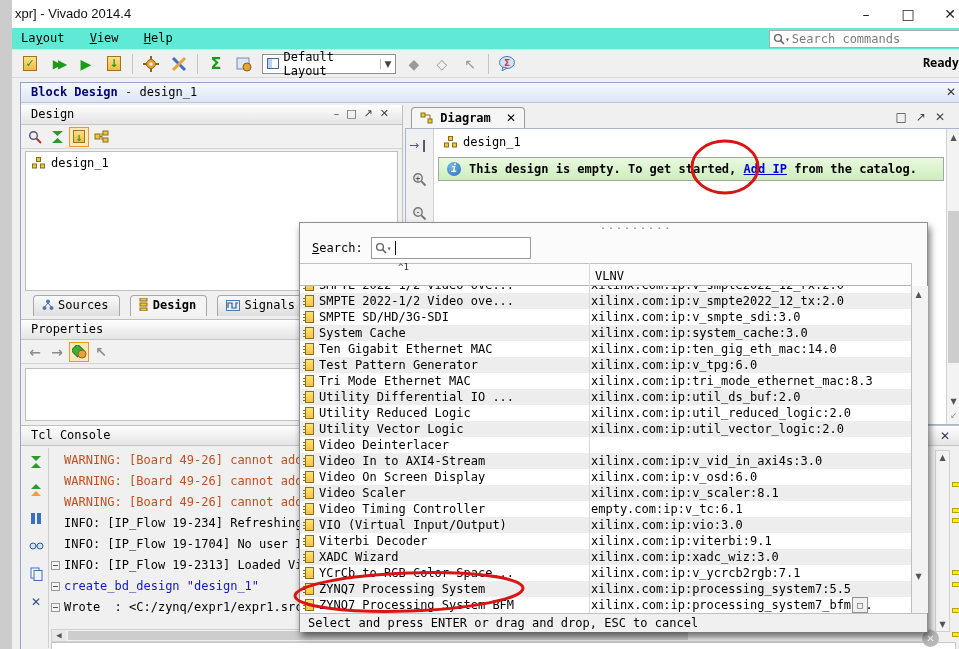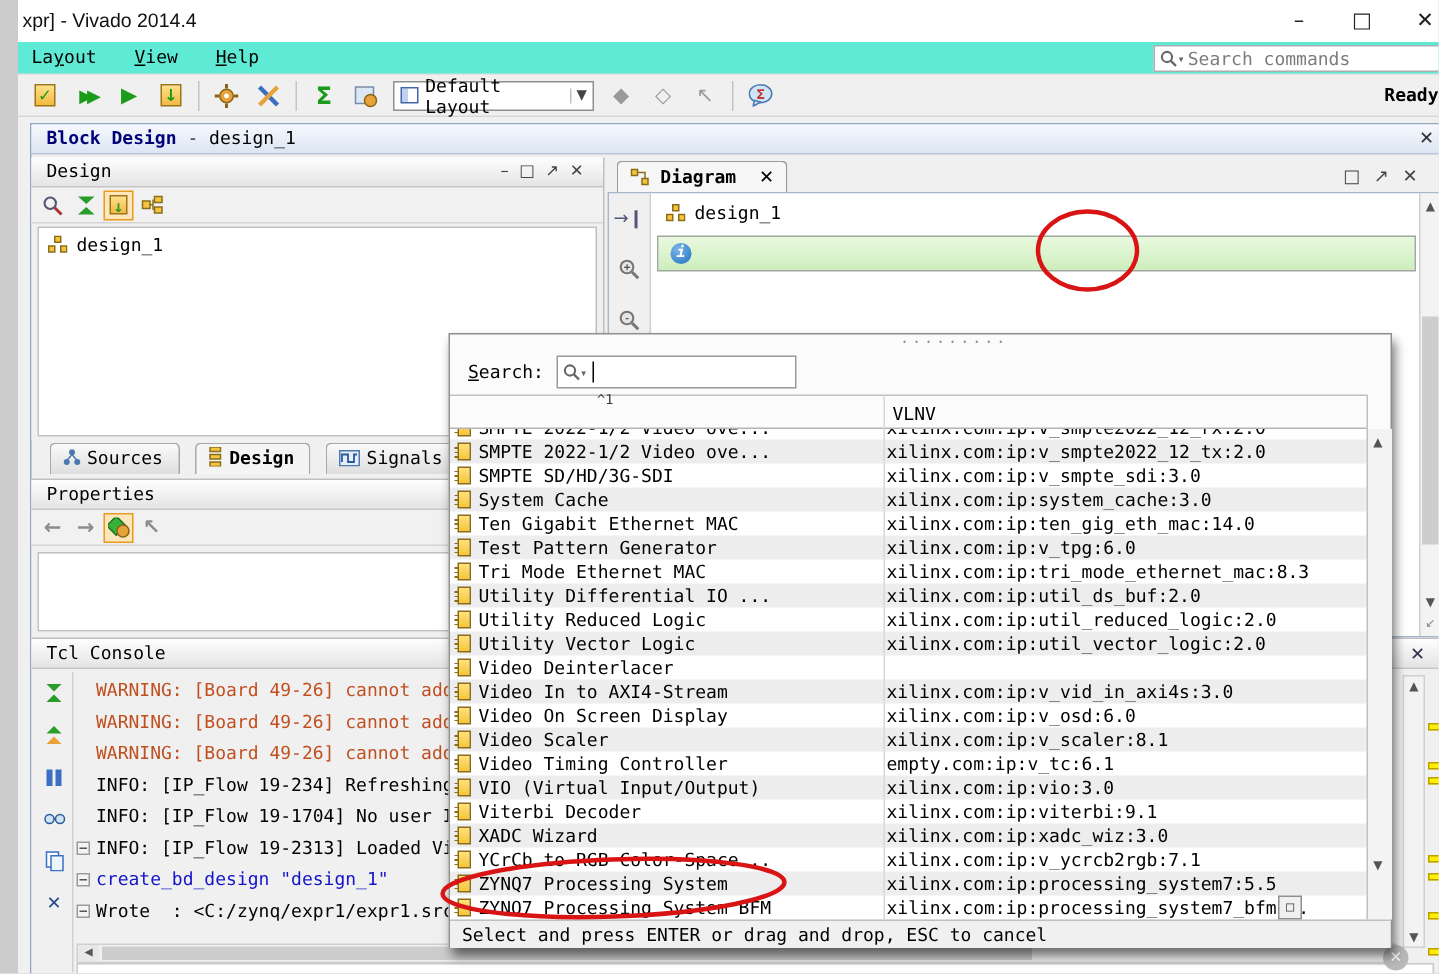--- a/index.html
+++ b/index.html
@@ -458,20 +458,21 @@
           <div class="dia-design">
             <svg width="13" height="12" viewBox="0 0 13 12">
                 <rect x="4.5" y="0.5" width="4" height="4" fill="#f4c53c" stroke="#8a6d1a"></rect>
                 <rect x="0.5" y="7" width="4" height="4" fill="#f4c53c" stroke="#8a6d1a"></rect>
                 <rect x="8.5" y="7" width="4" height="4" fill="#f4c53c" stroke="#8a6d1a"></rect>
               </svg>
             <span>design_1</span>
           </div>
           <div class="info-bar">
             <span class="info-ic">i</span>
+            <span><span>This design is empty. To get started, </span><span class="addip">Add IP</span><span> from the catalog.</span></span>
           </div>
         </div>
         <div class="dia-vscroll">
           <span class="sarr" style="top:2px;">▲</span>
           <span class="thumb"></span>
           <span class="sarr" style="bottom:16px;">▼</span>
           <span class="sarr" style="bottom:2px;color:#888;">↙</span>
         </div>
       </div>
     </div>

